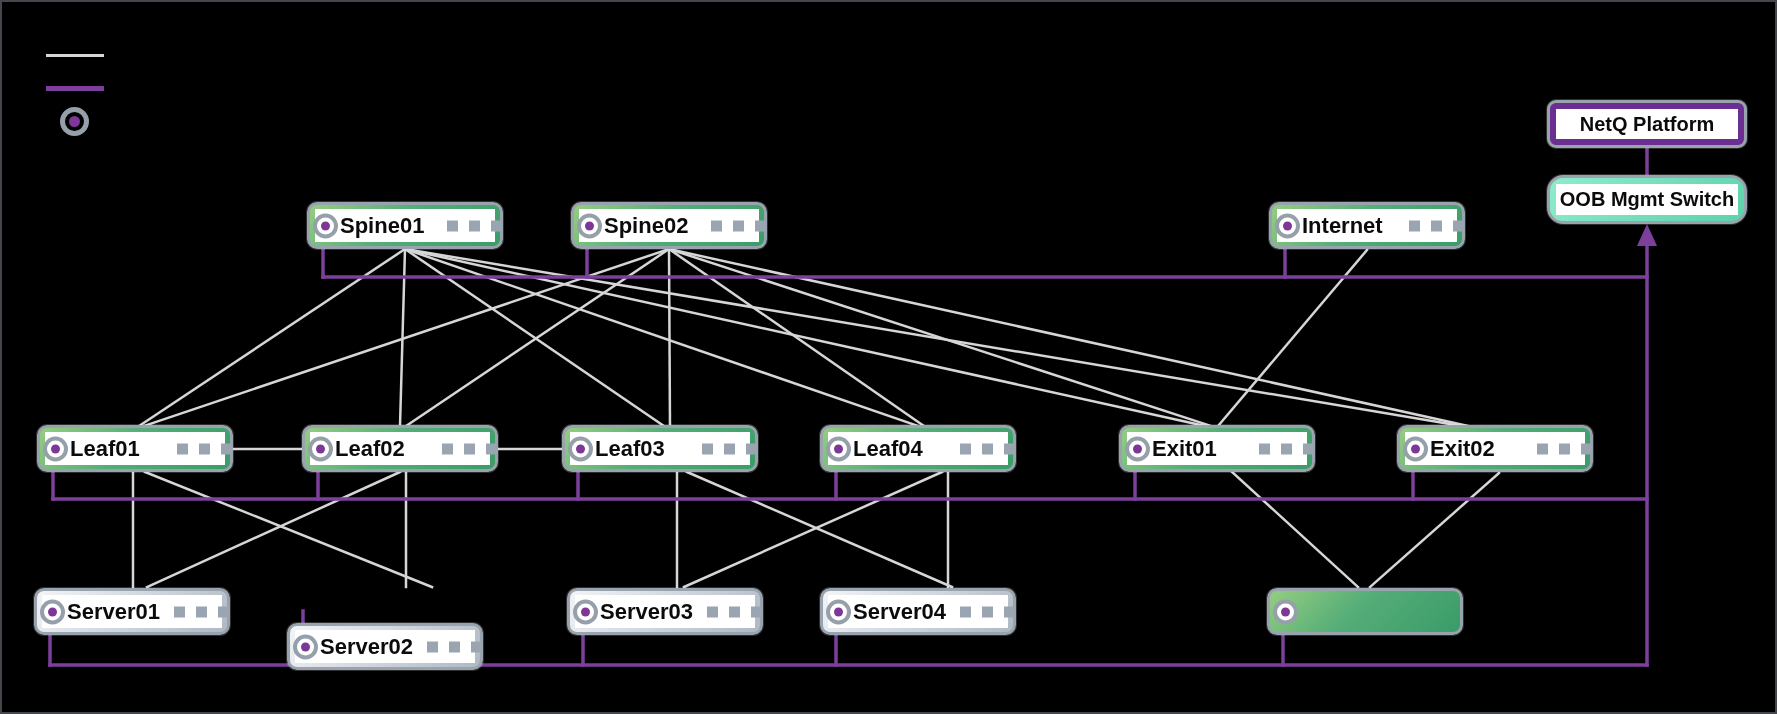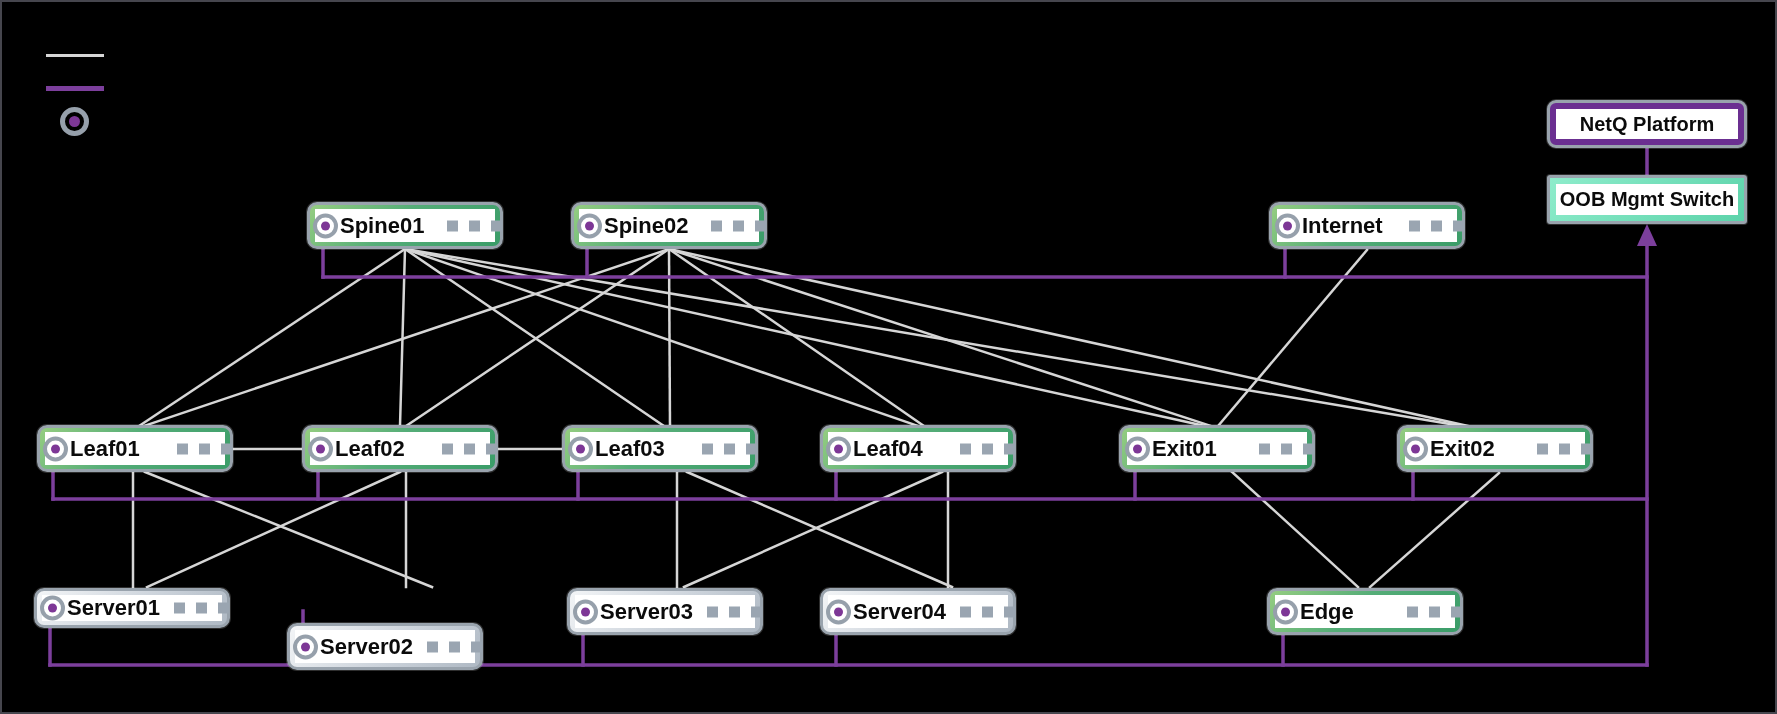--- a/index.html
+++ b/index.html
@@ -16,21 +16,21 @@
   .node-inner{position:absolute;left:5px;right:5px;top:4px;bottom:4px;background:#fff;
     display:flex;align-items:center;}
   .status-circle{position:absolute;left:3px;top:50%;transform:translateY(-50%);
     width:17px;height:17px;background:#fff;border:4px solid #96a0ab;border-radius:50%;
     display:flex;align-items:center;justify-content:center;z-index:2;}
   .status-dot{width:9px;height:9px;border-radius:50%;background:#7d3796;}
   .node-label{padding-left:25px;font-size:22px;font-weight:bold;color:#0b0b0b;white-space:nowrap;}
   .ports{position:absolute;left:132px;top:50%;transform:translateY(-50%);display:flex;gap:11px;}
   .port-sq{width:11px;height:11px;background:#9aa5b1;}
   .node.netq{background:#6b2f91;border-radius:9px;}
-  .node.oob{background:linear-gradient(135deg,#8eeccb 0%,#5cd3aa 100%);border-radius:3px;}
+  .node.oob{background:linear-gradient(135deg,#8eeccb 0%,#5cd3aa 100%);border-radius:16px;}
   .panel-inner{position:absolute;left:6px;right:6px;top:6px;bottom:6px;background:#fff;
     display:flex;align-items:center;justify-content:center;}
   .panel-label{font-size:20px;font-weight:bold;color:#0b0b0b;white-space:nowrap;}
   
   #legend{position:absolute;left:0;top:0;}
   .legend-line{position:absolute;}
   .legend-line.white{left:44px;top:52px;width:58px;height:3px;background:#d6d6d6;}
   .legend-line.purple{left:44px;top:84px;width:58px;height:5px;background:#7c3f9c;}
   .legend-circle{position:absolute;left:58px;top:105px;width:19px;height:19px;
     border:5px solid #96a0ab;border-radius:50%;display:flex;align-items:center;justify-content:center;}
@@ -207,21 +207,21 @@
           <span class="ports">
             <span class="port-sq"></span>
             <span class="port-sq"></span>
             <span class="port-sq"></span>
           </span>
         </div>
         <span class="status-circle">
           <span class="status-dot"></span>
         </span>
       </div>
-      <div class="node server" style="left: 32px; top: 586px; width: 196px; height: 40px; text-decoration: underline;">
+      <div class="node server" style="left: 32px; top: 586px; width: 196px; height: 47px; text-decoration: underline;">
         <div class="node-inner">
           <span class="node-label">Server01</span>
           <span class="ports">
             <span class="port-sq"></span>
             <span class="port-sq"></span>
             <span class="port-sq"></span>
           </span>
         </div>
         <span class="status-circle">
           <span class="status-dot"></span>
@@ -260,28 +260,20 @@
             <span class="port-sq"></span>
             <span class="port-sq"></span>
             <span class="port-sq"></span>
           </span>
         </div>
         <span class="status-circle">
           <span class="status-dot"></span>
         </span>
       </div>
       <div class="node switch" style="left: 1265px; top: 586px; width: 196px; height: 47px;">
-        <div class="node-inner">
-          <span class="node-label">Edge</span>
-          <span class="ports">
-            <span class="port-sq"></span>
-            <span class="port-sq"></span>
-            <span class="port-sq"></span>
-          </span>
-        </div>
         <span class="status-circle">
           <span class="status-dot"></span>
         </span>
       </div>
       <div class="node netq" style="left: 1545px; top: 75px; width: 200px; height: 48px; margin-top: 23px;">
         <div class="panel-inner">
           <span class="panel-label">NetQ Platform</span>
         </div>
       </div>
       <div class="node oob" style="left: 1545px; top: 173px; width: 200px; height: 49px;">

